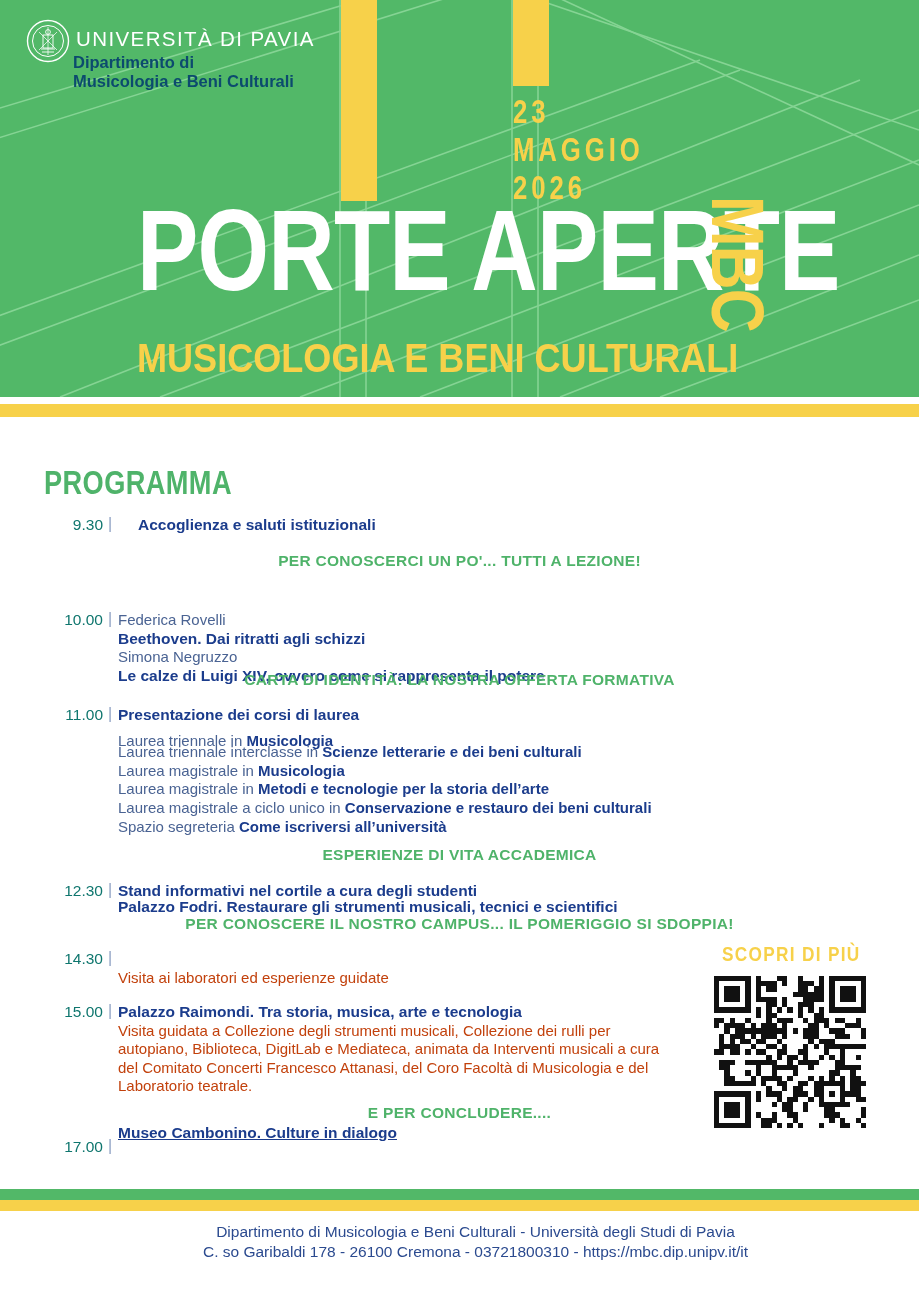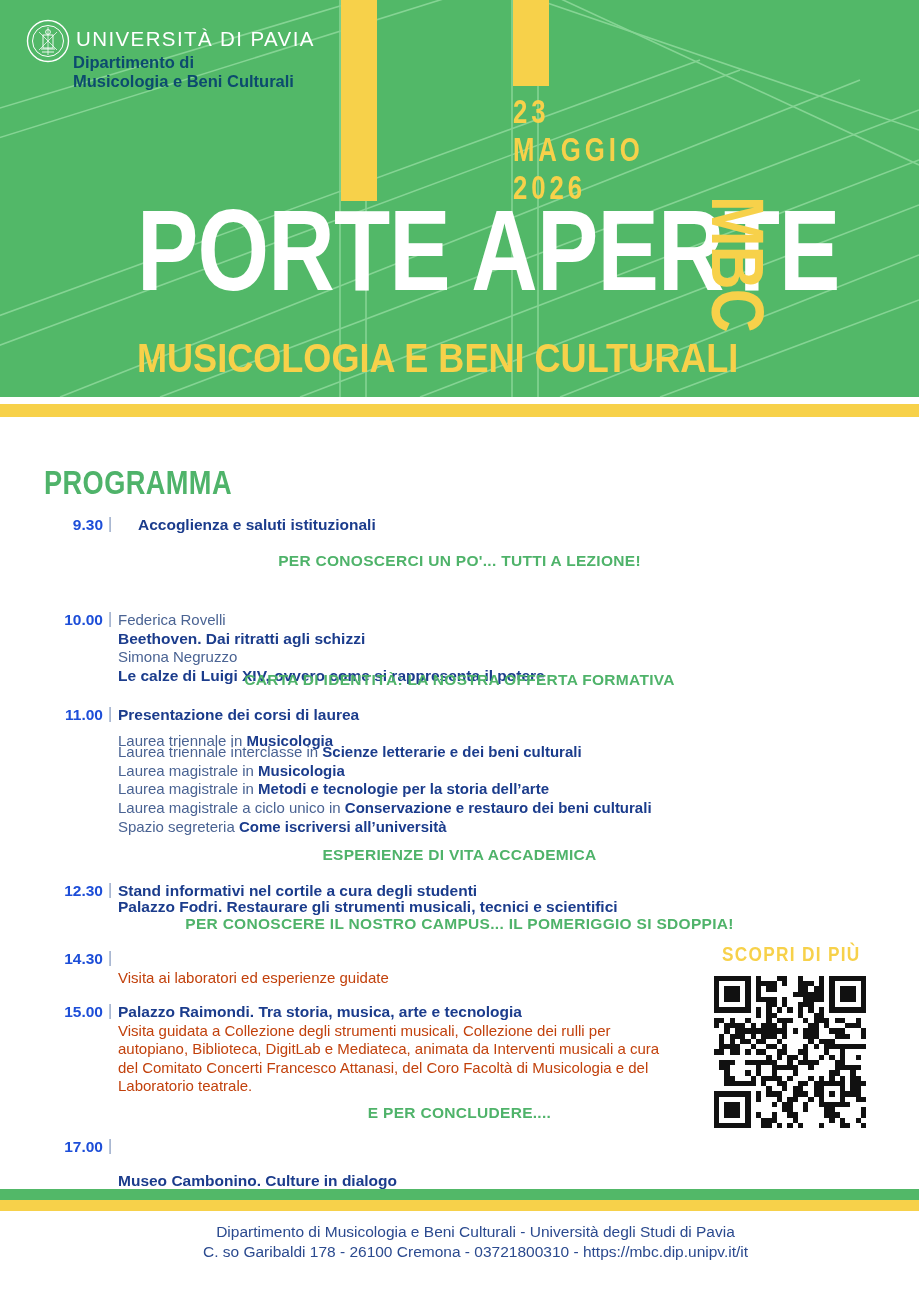--- a/index.html
+++ b/index.html
@@ -77,21 +77,21 @@
     transform:scaleX(0.80);transform-origin:left top;
   }
 
   .sect-head{
     position:absolute;width:919px;text-align:center;
     color:#4fb36a;font-weight:bold;font-size:15.5px;
     letter-spacing:0.3px;
   }
   .time{
     position:absolute;text-align:right;
-    color:#1d4ed8;font-weight:bold;font-size:15.5px;
+    color:#0f766e;font-weight:normal;font-size:15.5px;
     white-space:nowrap;
   }
   .pipe{
     position:absolute;color:#8fa2c4;font-size:16px;font-weight:300;
   }
   .body-txt{
     position:absolute;
     color:#4a6393;font-size:15px;line-height:18.6px;
   }
   .body-txt b{color:#1b3c8c;font-weight:bold;}
@@ -215,21 +215,21 @@
     <div class="pipe" style="top: 949px; left: 108px;">|</div>
     <div class="hdline" style="top: 898px; left: 118px;">Palazzo Fodri. Restaurare gli strumenti musicali, tecnici e scientifici</div>
     <div class="para" style="top: 968.6px; left: 118px;">Visita ai laboratori ed esperienze guidate</div>
     <div class="time" style="top: 1003px; left: 0px; width: 103px;">15.00</div>
     <div class="pipe" style="top: 1002px; left: 108px;">|</div>
     <div class="hdline" style="top: 1003px; left: 118px;">Palazzo Raimondi. Tra storia, musica, arte e tecnologia</div>
     <div class="para" style="top: 1021.6px; left: 118px;">Visita guidata a Collezione degli strumenti musicali, Collezione dei rulli per autopiano, Biblioteca, DigitLab e Mediateca, animata da Interventi musicali a cura del Comitato Concerti Francesco Attanasi, del Coro Facoltà di Musicologia e del Laboratorio teatrale.</div>
     <div class="sect-head" style="top: 1104px;">E PER CONCLUDERE....</div>
     <div class="time" style="top: 1138px; left: 0px; width: 103px;">17.00</div>
     <div class="pipe" style="top: 1137px; left: 108px;">|</div>
-    <div class="hdline" style="top: 1172px; left: 118px;">Museo Cambonino. Culture in dialogo</div>
+    <div class="hdline" style="top: 1124px; left: 118px; text-decoration: underline;">Museo Cambonino. Culture in dialogo</div>
   </div>
 
 <div class="qr-label">SCOPRI DI PIÙ</div>
 <div class="qr">
   <svg id="qr-svg" width="152" height="152" viewBox="0 0 29 29" shape-rendering="crispEdges">
       <rect x="0" y="0" width="1" height="1" fill="#111111"></rect>
       <rect x="1" y="0" width="1" height="1" fill="#111111"></rect>
       <rect x="2" y="0" width="1" height="1" fill="#111111"></rect>
       <rect x="3" y="0" width="1" height="1" fill="#111111"></rect>
       <rect x="4" y="0" width="1" height="1" fill="#111111"></rect>

